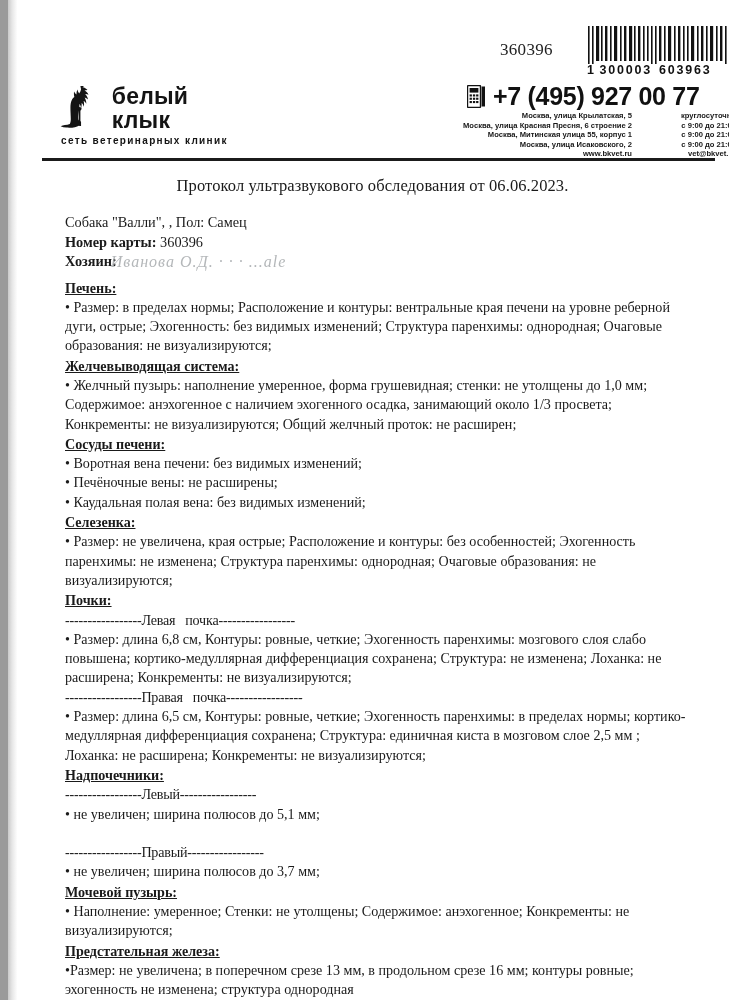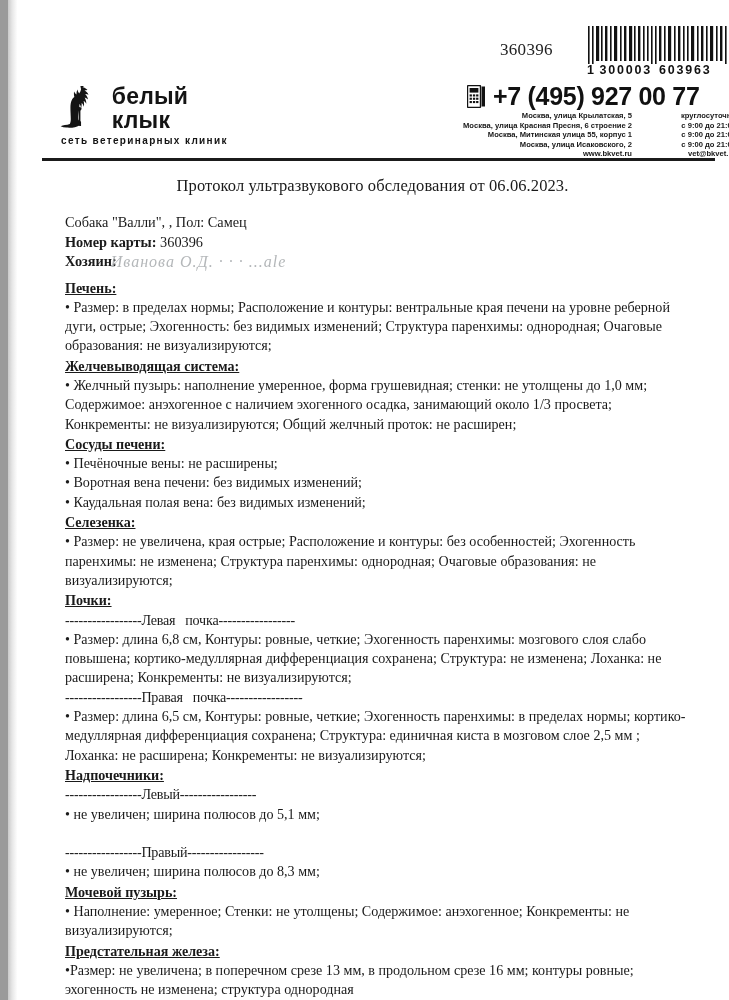--- a/index.html
+++ b/index.html
@@ -344,39 +344,39 @@
 
   <div class="body">
 
     <div class="sec-head">Печень:</div>
     <p class="para">• Размер: в пределах нормы; Расположение и контуры: вентральные края печени на уровне реберной дуги, острые; Эхогенность: без видимых изменений; Структура паренхимы: однородная; Очаговые образования: не визуализируются;</p>
 
     <div class="sec-head">Желчевыводящая  система:</div>
     <p class="para">•  Желчный пузырь: наполнение умеренное, форма грушевидная; стенки: не утолщены до 1,0 мм; Содержимое: анэхогенное с наличием эхогенного осадка, занимающий около 1/3 просвета; Конкременты: не визуализируются; Общий желчный проток: не расширен;</p>
 
     <div class="sec-head">Сосуды печени:</div>
+    <p class="para">• Воротная вена печени: без видимых изменений;</p>
     <p class="para">• Печёночные вены: не расширены;</p>
-    <p class="para">• Воротная вена печени: без видимых изменений;</p>
     <p class="para">• Каудальная полая вена: без видимых изменений;</p>
 
     <div class="sec-head">Селезенка:</div>
     <p class="para">• Размер: не увеличена, края острые; Расположение и контуры: без особенностей; Эхогенность паренхимы: не изменена; Структура паренхимы: однородная; Очаговые образования: не визуализируются;</p>
 
     <div class="sec-head">Почки:</div>
     <p class="para sep">-----------------Левая   почка-----------------</p>
     <p class="para">• Размер: длина 6,8 см, Контуры: ровные, четкие; Эхогенность паренхимы: мозгового слоя слабо повышена; кортико-медуллярная дифференциация сохранена; Структура: не изменена; Лоханка: не расширена; Конкременты: не визуализируются;</p>
     <p class="para sep">-----------------Правая   почка-----------------</p>
     <p class="para">• Размер: длина 6,5 см, Контуры: ровные, четкие; Эхогенность паренхимы: в пределах нормы; кортико-медуллярная дифференциация сохранена; Структура: единичная киста в мозговом слое 2,5 мм ; Лоханка: не расширена; Конкременты: не визуализируются;</p>
 
     <div class="sec-head">Надпочечники:</div>
     <p class="para sep">-----------------Левый-----------------</p>
     <p class="para">• не увеличен; ширина полюсов до  5,1 мм;</p>
     <div class="blank"></div>
     <p class="para sep">-----------------Правый-----------------</p>
-    <p class="para">• не увеличен; ширина полюсов до  8,3 мм;</p>
+    <p class="para">• не увеличен; ширина полюсов до  3,7 мм;</p>
 
     <div class="sec-head">Мочевой пузырь:</div>
     <p class="para">• Наполнение: умеренное; Стенки: не утолщены; Содержимое: анэхогенное; Конкременты: не визуализируются;</p>
 
     <div class="sec-head">Предстательная железа:</div>
     <p class="para">•Размер: не увеличена; в поперечном срезе 13 мм, в продольном срезе 16 мм; контуры ровные; эхогенность не изменена; структура однородная</p>
 
   </div>
 </div>
 

